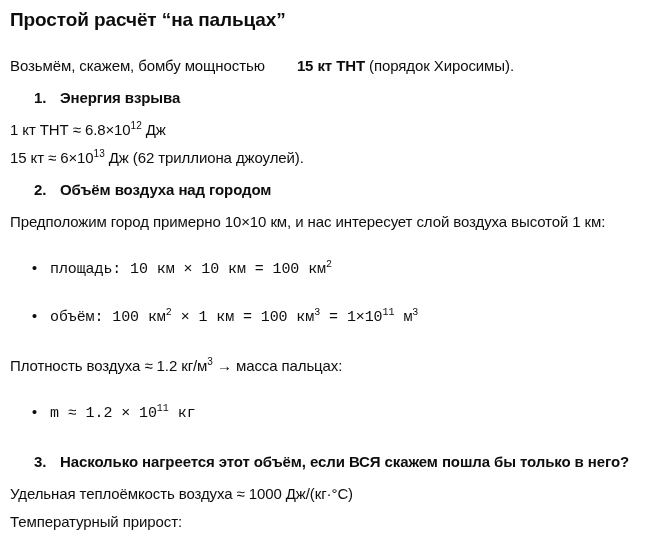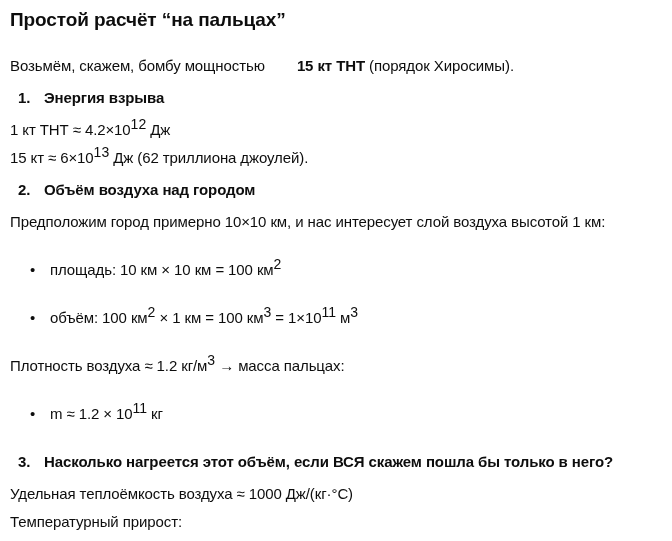--- a/index.html
+++ b/index.html
@@ -27,44 +27,45 @@
     font-weight: 700;
     margin: 0 0 24px 0;
     white-space: nowrap;
   }
   .para {
     margin: 8px 0;
     white-space: nowrap;
   }
   .heading-li {
     font-weight: 700;
-    margin: 12px 0;
+    margin: 12px 16px;
     padding-left: 8px;
     white-space: nowrap;
   }
   .heading-li .num {
     display: inline-block;
     min-width: 26px;
   }
   .blist {
     margin: 14px 0 8px 0;
   }
   .bullet-li {
     margin: 28px 0;
     padding-left: 20px;
     white-space: nowrap;
+    font-family: Liberation Mono, monospace;
   }
   .bullet-li .dot {
     display: inline-block;
     width: 20px;
   }
   .para-temp {
   }
   sup {
-    font-size: 14px;
+    font-size: 10px;
     line-height: 0;
     letter-spacing: 0;
   }
   .b { font-weight: 700; margin-left: 28px; }
   .i { font-style: italic; }
   
   .formula-row {
     display: flex;
     justify-content: flex-start;
     margin-top: 30px;
@@ -107,21 +108,21 @@
 <div class="doc">
 
   <h1 class="doc-title">Простой расчёт “на пальцах”</h1>
 
   <p class="para"><span>Возьмём, скажем, бомбу мощностью </span><span class="b">15 кт ТНТ</span><span> (порядок Хиросимы).</span></p>
 
   <div class="heading-li">
     <span class="num">1.</span><span>Энергия взрыва</span>
   </div>
 
-  <p class="para"><span>1 кт ТНТ ≈ 4.2×10</span><sup>12</sup><span> Дж</span></p>
+  <p class="para"><span>1 кт ТНТ ≈ 6.8×10</span><sup>12</sup><span> Дж</span></p>
   <p class="para"><span>15 кт ≈ 6×10</span><sup>13</sup><span> Дж (62 триллиона джоулей).</span></p>
 
   <div class="heading-li">
     <span class="num">2.</span><span>Объём воздуха над городом</span>
   </div>
 
   <p class="para">Предположим город примерно 10×10 км, и нас интересует слой воздуха высотой 1 км:</p>
 
   <div class="blist">
     <div class="bullet-li">

